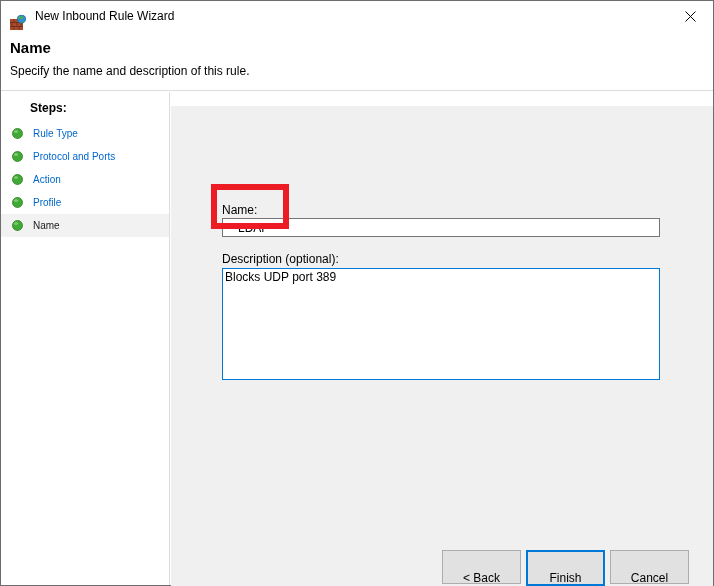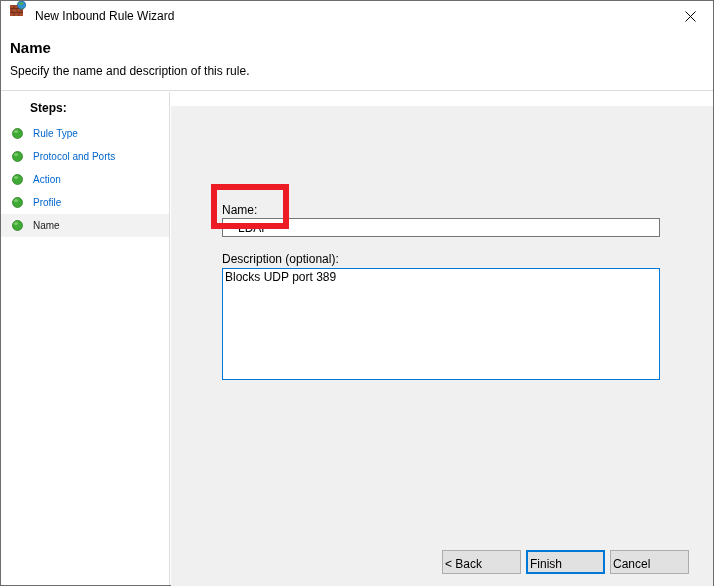--- a/index.html
+++ b/index.html
@@ -26,21 +26,21 @@
   }
 
   
   #titlebar {
     position: absolute;
     left: 0; top: 0;
     width: 712px;
     height: 30px;
     background: #ffffff;
     display: flex;
-    align-items: flex-start;
+    align-items: flex-end;
   }
   #app-icon {
     width: 16px;
     height: 16px;
     margin-left: 9px;
     position: relative;
     flex: 0 0 auto;
   }
   #titlebar .title-text {
     margin-left: 9px;
@@ -225,24 +225,24 @@
     position: absolute;
     top: 0;
     width: 79px;
     height: 24px;
     box-sizing: border-box;
     background: #e1e1e1;
     border: 1px solid #adadad;
     font-family: "Liberation Sans", sans-serif;
     font-size: 12px;
     color: #000000;
-    text-align: left;
+    text-align: center;
     line-height: 22px;
     cursor: default;
-    padding: 2px;
+    padding: 16px;
   }
   .wiz-button.default {
     border: 2px solid #0078d7;
     line-height: 20px;
   }
   #btn-back   { left: 271px; }
   #btn-finish { left: 355px; }
   #btn-cancel { left: 439px; }
 </style>
 </head>

